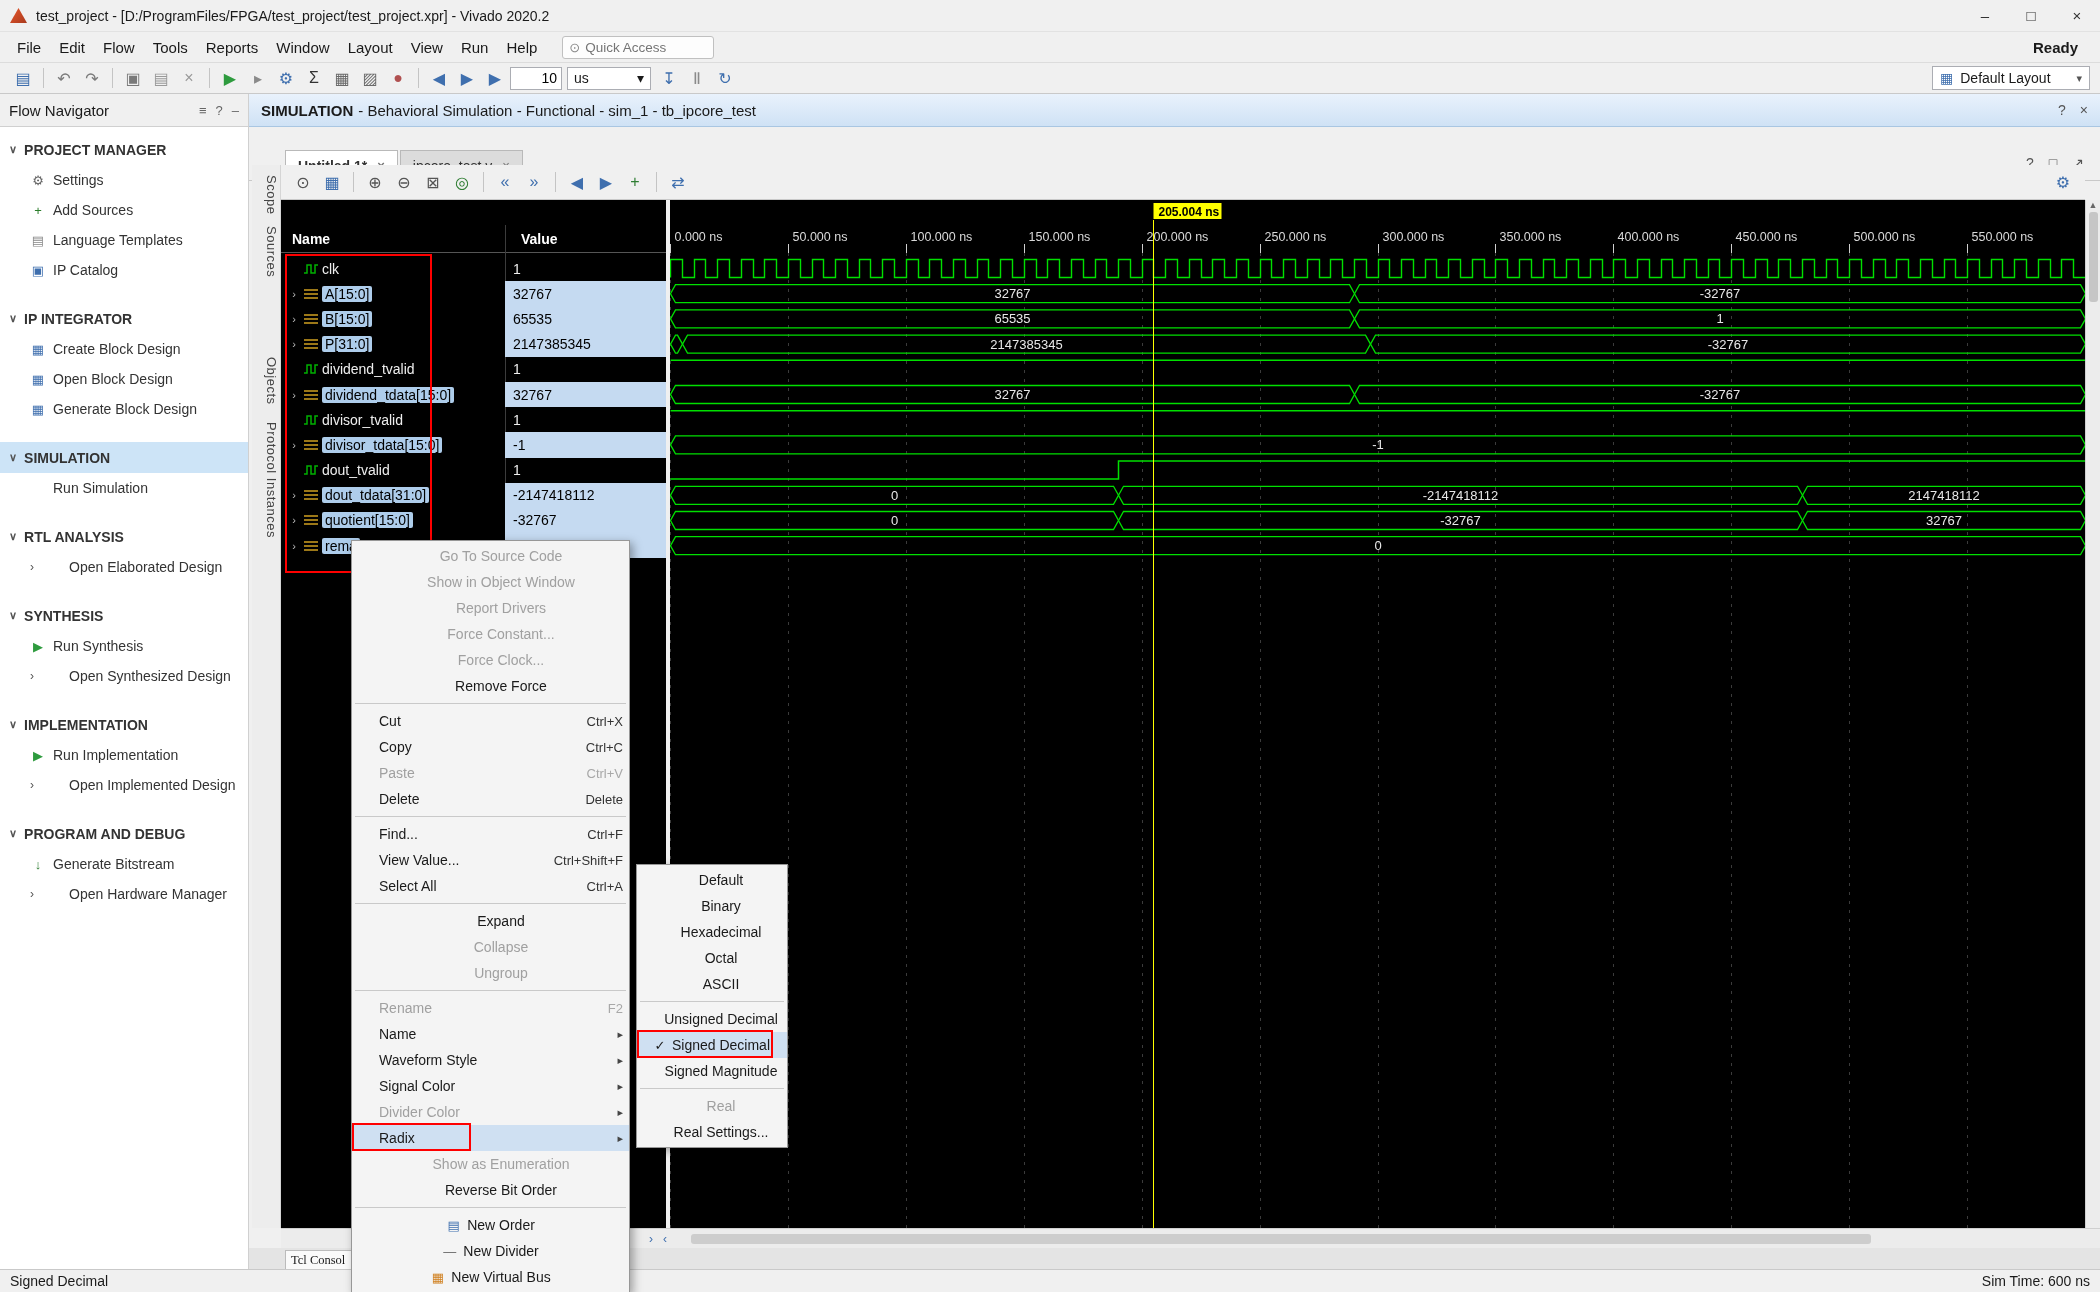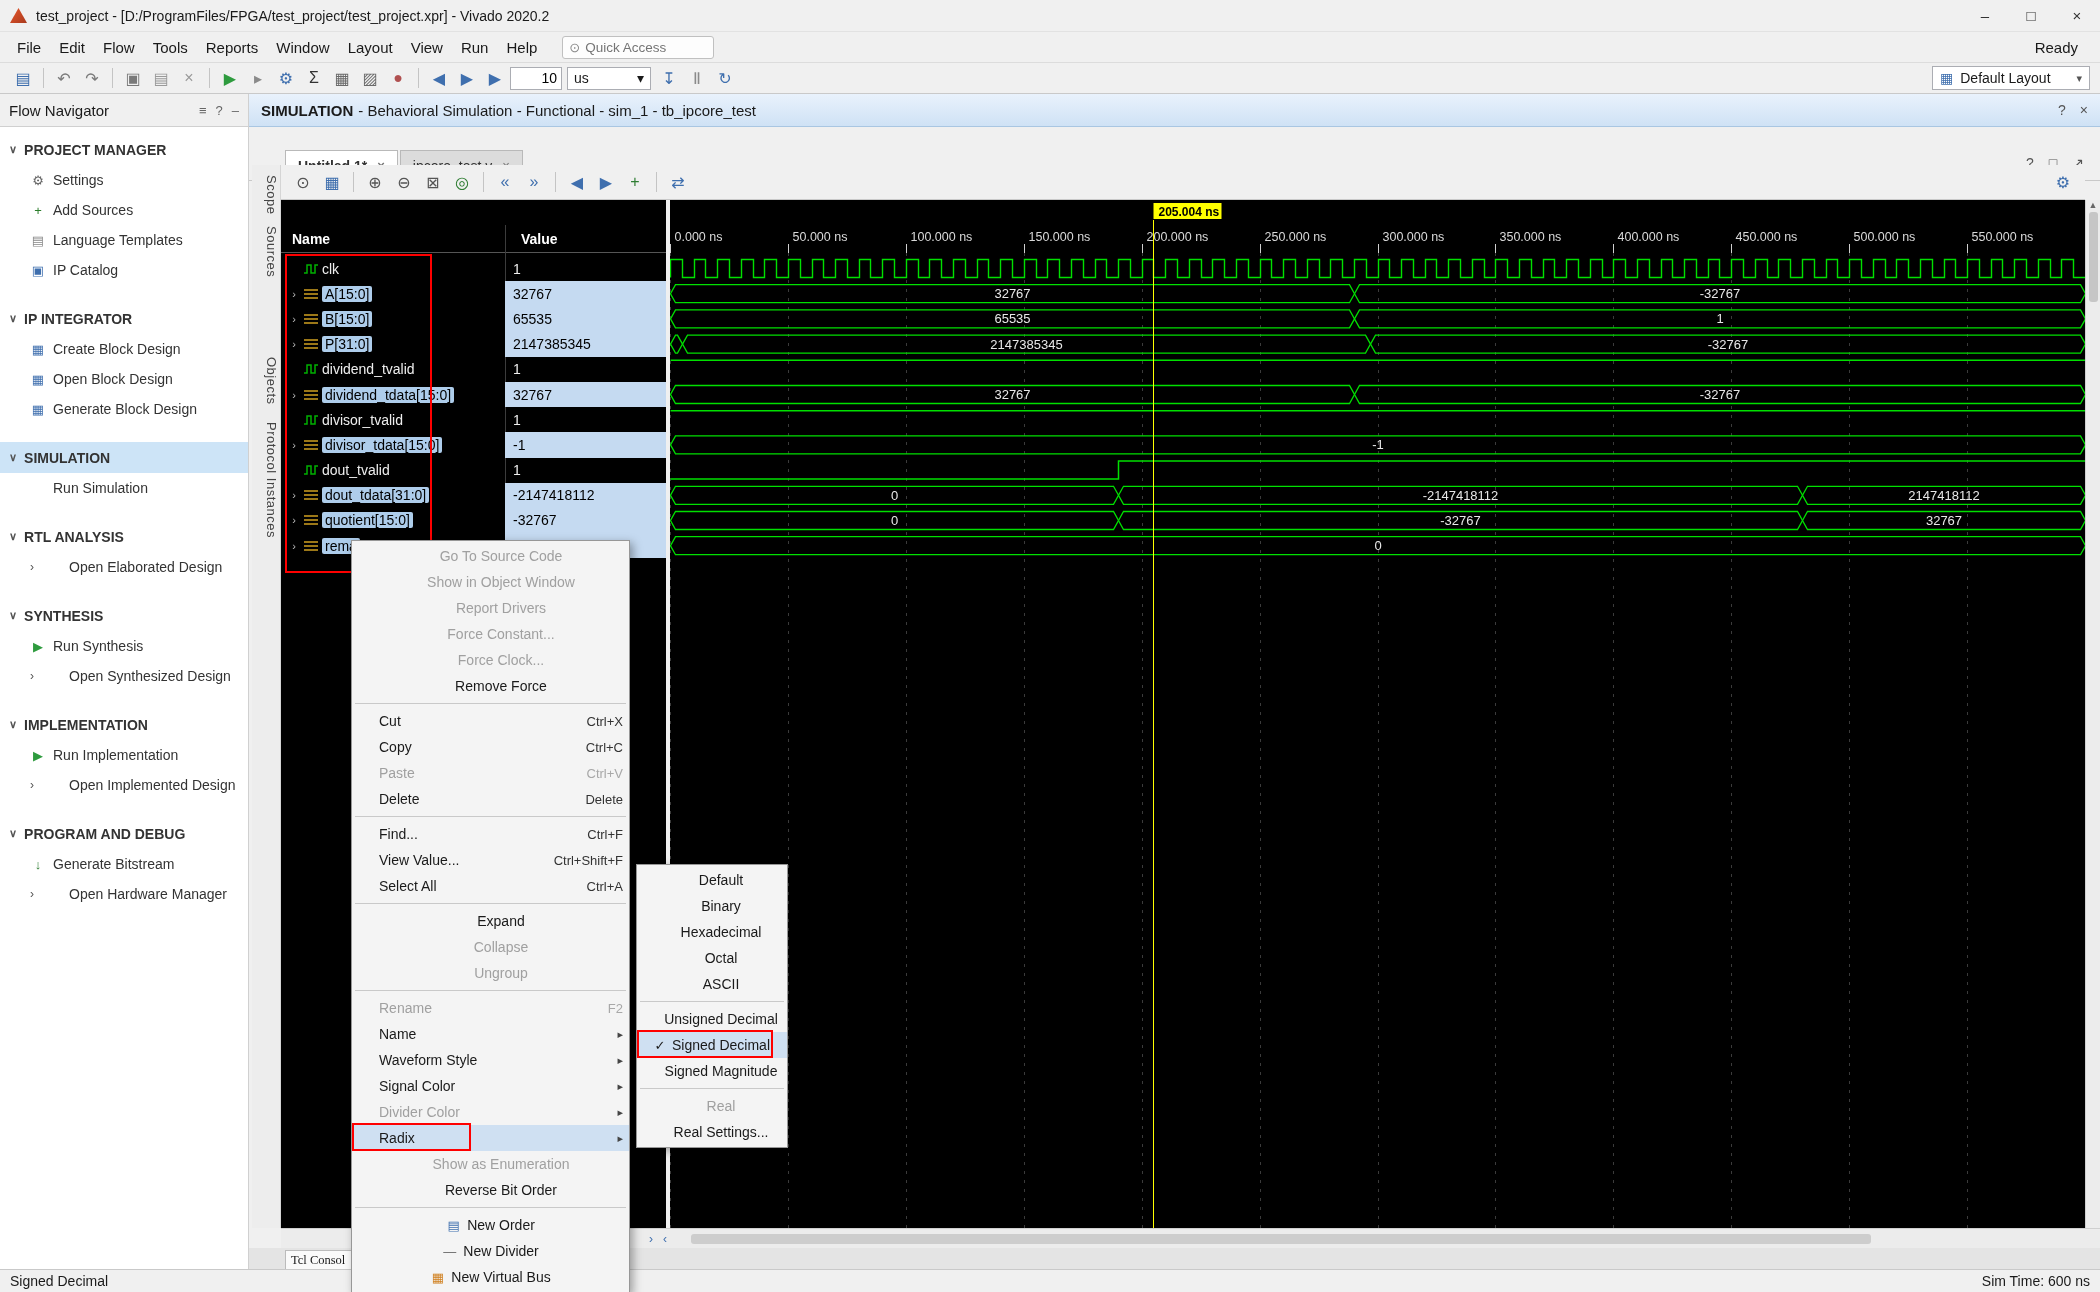--- a/index.html
+++ b/index.html
@@ -10,21 +10,21 @@
   #app-logo{width:17px;height:15px;margin:0 9px 0 10px;background:linear-gradient(135deg,#e8562a,#a83a1e);clip-path:polygon(50% 0,100% 100%,0 100%);}
   #title-text{font-size:14px;}
   #titlebar .spacer{flex:1;}
   .win-btn{width:46px;height:31px;display:flex;align-items:center;justify-content:center;font-size:15px;color:#333;}
   
   #menubar{left:0;top:32px;width:2100px;height:31px;display:flex;align-items:center;padding:0 8px;border-bottom:1px solid #dcdcdc;}
   .menu-item{font-size:15px;padding:5px 9px;}
   #quick-access{margin-left:16px;width:152px;height:23px;border:1px solid #c0c0c0;background:#fdfdfd;border-radius:3px;display:flex;align-items:center;padding:0 6px;gap:5px;}
   #quick-access .qa-ic{color:#888;font-size:13px;}
   #quick-access input{border:none;outline:none;width:110px;font-size:13.5px;color:#555;background:transparent;font-family:"Liberation Sans",sans-serif;}
-  #ready{margin-left:auto;font-size:15px;padding-right:14px;}
+  #ready{margin-left:auto;font-size:15px;padding-right:14px;font-weight:bold;}
   
   #toolbar{left:0;top:63px;width:2100px;height:31px;display:flex;align-items:center;padding:0 10px;border-bottom:1px solid #c9c9c9;gap:2px;}
   .tb-icon{min-width:26px;height:26px;display:flex;align-items:center;justify-content:center;font-size:16px;}
   .tb-sep{width:1px;height:20px;background:#c4c4c4;margin:0 5px;}
   #time-input{width:52px;height:23px;border:1px solid #abadb3;text-align:right;font-size:14px;padding:0 4px;font-family:"Liberation Sans",sans-serif;}
   #time-unit{width:84px;height:23px;border:1px solid #abadb3;background:#fff;font-size:14px;display:flex;align-items:center;justify-content:space-between;padding:0 6px;margin:0 3px;}
   #layout-select{margin-left:auto;width:158px;height:24px;border:1px solid #abadb3;background:#fff;font-size:14px;display:flex;align-items:center;gap:7px;padding:0 7px;}
   #layout-select .caret{margin-left:auto;color:#555;font-size:11px;}
   
   #flownav-header{left:0;top:94px;width:249px;height:33px;background:#f0f0f0;border-bottom:1px solid #d0d0d0;border-right:1px solid #d0d0d0;display:flex;align-items:center;padding:0 9px;font-size:15px;gap:6px;}

